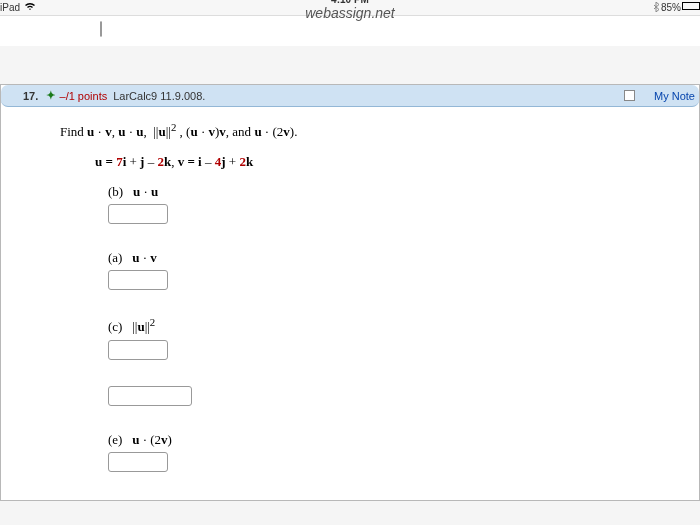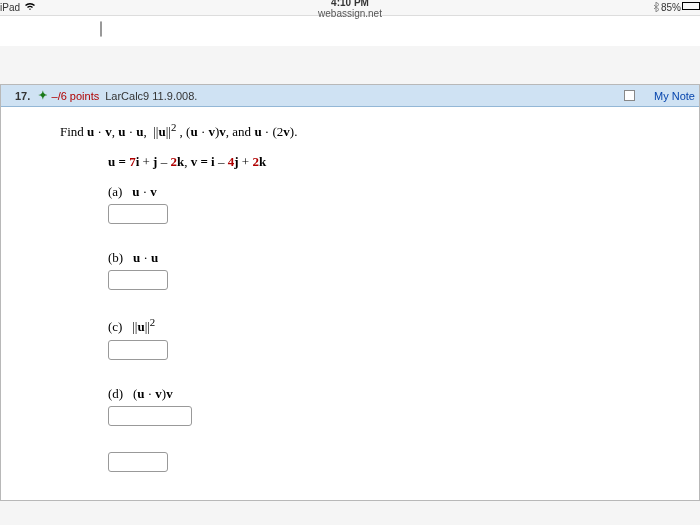--- a/index.html
+++ b/index.html
@@ -2,46 +2,46 @@
 <html><head>
 <meta charset="utf-8">
 <style>
 * { margin: 0; padding: 0; box-sizing: border-box; }
 body { font-family: Arial, Helvetica, sans-serif; font-size: 12px; background: #f5f5f5; width: 700px; height: 525px; overflow: hidden; position: relative; }
 
 .status-bar { height: 16px; background: #f7f7f7; display: flex; align-items: center; justify-content: space-between; padding: 0 0; font-size: 10px; color: #333; border-bottom: 1px solid #ddd; }
 .status-left { display: flex; align-items: center; gap: 4px; }
 .status-center { position: absolute; left: 50%; transform: translateX(-50%); text-align: center; font-size: 10px; }
 .status-center .time { font-weight: 600; }
-.status-center .url { font-size: 10px; color: #555; }
+.status-center .url { font-size: 14px; color: #555; font-style: italic; }
 .status-right { display: flex; gap: 1px; }
 .wifi-icon { display: inline-block; }
 .battery { display: inline-block; border: 1px solid #000; width: 18px; height: 8px; position: relative; }
 .battery::after { content: ""; position: absolute; right: -3px; top: 2px; width: 2px; height: 4px; background: #000; }
 .battery-fill { background: #000; height: 100%; width: 85%; }
 
 .page { background: #fff; margin: 0 0 8px 0; }
 .stub-row { padding: 6px 0 10px 100px; }
 .stub-input { width: 60px; height: 18px; border: 1px solid #999; border-radius: 3px; }
 
 .gap { height: 30px; background: #f5f5f5; }
 
 .question { background: #fff; border: 1px solid #b8b8b8; }
-.qheader { background: #cfe2f3; border-bottom: 1px solid #93b7d6; padding: 4px 14px; display: flex; align-items: center; font-size: 11px; position: relative; }
+.qheader { background: #cfe2f3; border-bottom: 1px solid #93b7d6; padding: 4px 22px; display: flex; align-items: center; font-size: 11px; position: relative; border-radius: 7px; }
 .qnum { font-weight: bold; margin-right: 8px; color: #333; }
 .plus-icon { color: #1a7a1a; font-weight: bold; margin-right: 4px; }
 .points { color: #b00000; margin-right: 6px; }
 .src { color: #333; }
 .mynotes { position: absolute; right: 4px; color: #0645ad; font-size: 11px; display: flex; align-items: center; gap: 19px; }
 .checkbox { width: 11px; height: 11px; border: 1px solid #888; background: #fff; display: inline-block; }
 
 .qbody { padding: 14px 40px 18px 59px; font-family: "Times New Roman", serif; font-size: 13px; color: #000; }
 .instr { margin-bottom: 14px; }
 .instr b { font-weight: bold; }
-.vec-def { margin-left: 48px; margin-bottom: 14px; }
+.vec-def { margin-left: 35px; margin-bottom: 14px; }
 .vec-def .c7 { color: #b00000; font-weight: bold; }
 .vec-def .c2 { color: #b00000; font-weight: bold; }
 .vec-def .c4 { color: #b00000; font-weight: bold; }
 .vec-def .k { font-weight: bold; }
 
 .part { margin-left: 48px; margin-bottom: 22px; }
 .part-label { margin-bottom: 4px; }
 .answer-input { width: 60px; height: 20px; border: 1px solid #999; border-radius: 3px; display: inline-block; }
 .answer-input.wide { width: 84px; }
 </style>
@@ -77,54 +77,54 @@
     <span class="stub-input"></span>
   </div>
 </div>
 
 <div class="gap"></div>
 
 <div class="question">
   <div class="qheader">
     <span class="qnum">17.</span>
     <span class="plus-icon">✦</span>
-    <span class="points">–/6 points</span>
+    <span class="points">–/1 points</span>
     <span class="src">LarCalc9 11.9.008.</span>
     <span class="mynotes">
       <span class="checkbox"></span>
       <span>My Note</span>
     </span>
   </div>
 
   <div class="qbody">
     <div class="instr">
       <span>Find </span><b>u</b> · <b>v</b>, <b>u</b> · <b>u</b>, &nbsp;||<b>u</b>||<sup>2</sup> , (<b>u</b> · <b>v</b>)<b>v</b>, and <b>u</b> · (2<b>v</b>)<span>.</span>
     </div>
 
     <div class="vec-def">
       <b><span>u = </span></b><span class="c7">7</span><b class="k">i</b><span> + </span><b class="k">j</b><span> – </span><span class="c2">2</span><b class="k">k</b><span>,   </span><b><span>v = </span></b><b class="k">i</b><span> – </span><span class="c4">4</span><b class="k">j</b><span> + </span><span class="c2">2</span><b class="k">k</b>
     </div>
 
     <div class="part">
-      <div class="part-label"><span>(a)</span>&nbsp;&nbsp;&nbsp;<b>u</b> · <b>v</b></div>
+      <div class="part-label"><span>(b)</span>&nbsp;&nbsp;&nbsp;<b>u</b> · <b>u</b></div>
       <span class="answer-input"></span>
     </div>
 
     <div class="part">
-      <div class="part-label"><span>(b)</span>&nbsp;&nbsp;&nbsp;<b>u</b> · <b>u</b></div>
+      <div class="part-label"><span>(a)</span>&nbsp;&nbsp;&nbsp;<b>u</b> · <b>v</b></div>
       <span class="answer-input"></span>
     </div>
 
     <div class="part">
       <div class="part-label"><span>(c)</span>&nbsp;&nbsp;&nbsp;||<b>u</b>||<sup>2</sup></div>
       <span class="answer-input"></span>
     </div>
 
     <div class="part">
-      <div class="part-label"><span>(d)</span>&nbsp;&nbsp;&nbsp;(<b>u</b> · <b>v</b>)<b>v</b></div>
       <span class="answer-input wide"></span>
     </div>
 
     <div class="part" style="margin-bottom:6px;">
+      <div class="part-label"><span>(e)</span>&nbsp;&nbsp;&nbsp;<b>u</b> · (2<b>v</b>)</div>
       <span class="answer-input"></span>
     </div>
   </div>
 </div>
 
 </body></html>

